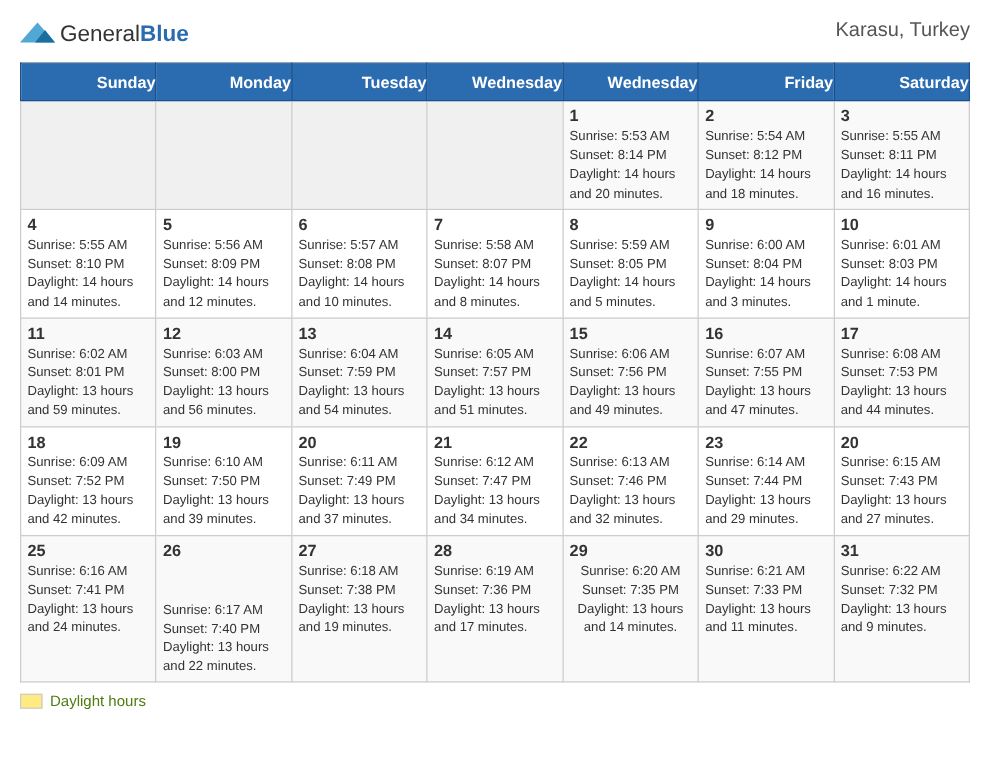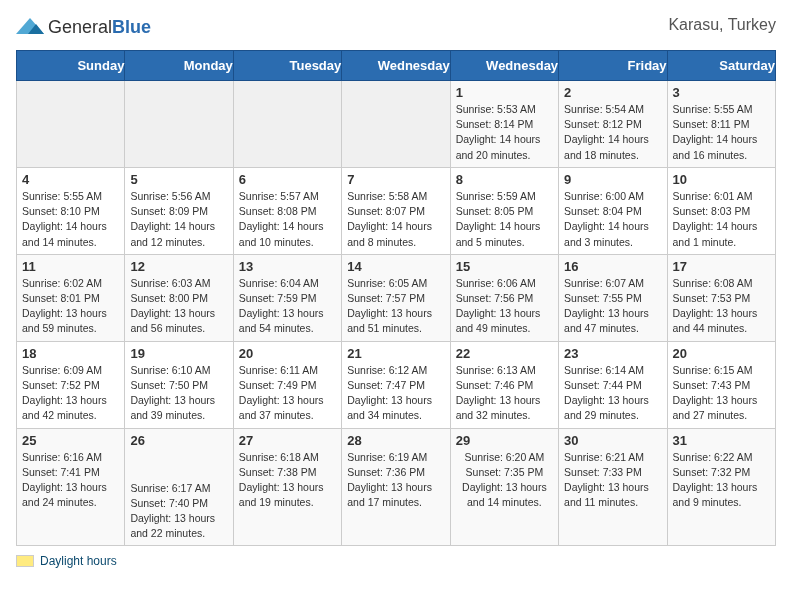--- a/index.html
+++ b/index.html
@@ -74,21 +74,21 @@
       color: #333;
     }
     .empty-cell {
       background: #f0f0f0 !important;
     }
     .footer {
       display: flex;
       align-items: center;
       margin-top: 8px;
       font-size: 12px;
-      color: #0c4a6e;
+      color: #4d7c0f;
     }
     .footer-swatch {
       width: 18px;
       height: 12px;
       background: #ffeb80;
       border: 1px solid #ccc;
       margin-right: 6px;
     }
   </style>
 </head>

